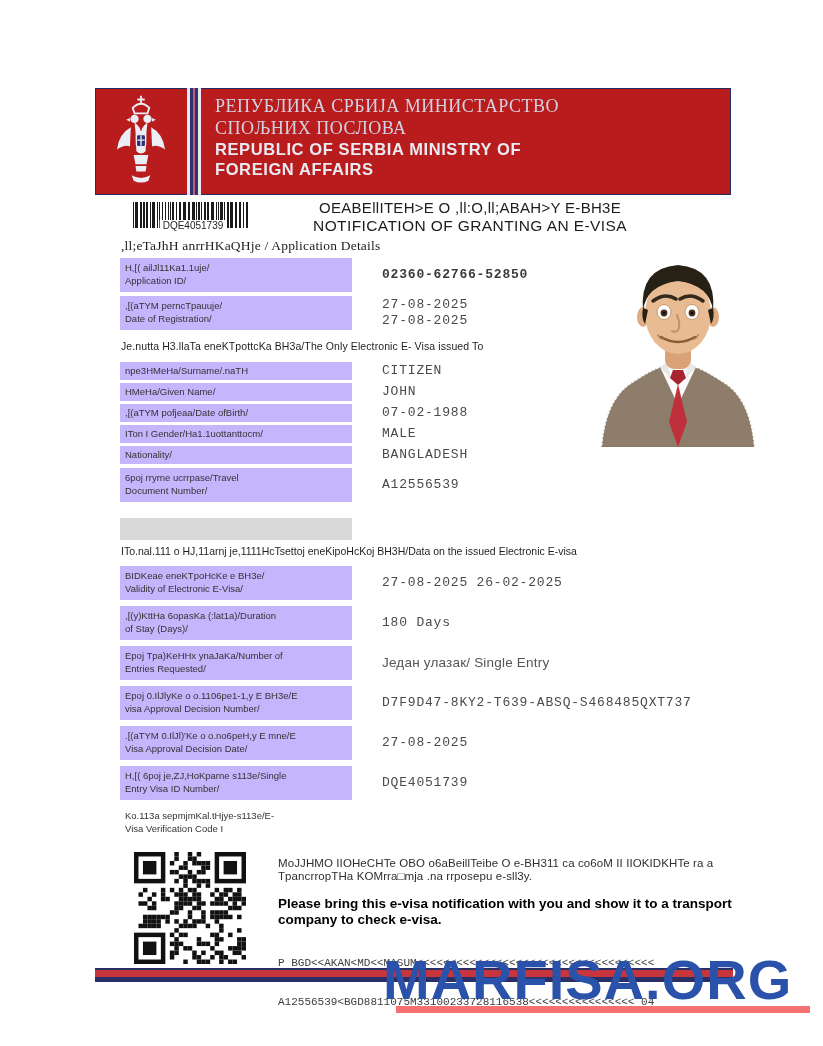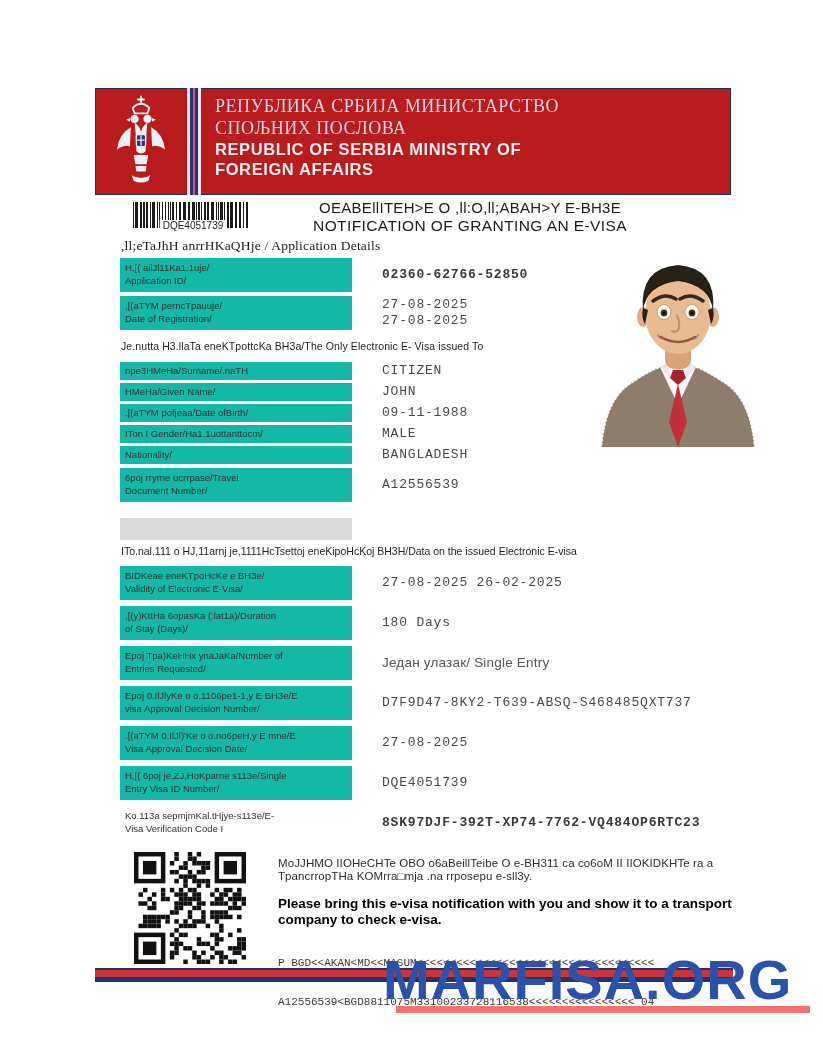--- a/index.html
+++ b/index.html
@@ -31,21 +31,21 @@
   .doc-title .t1{font-size:15px;line-height:18px;letter-spacing:.3px;}
   .doc-title .t2{font-size:15.5px;line-height:18px;letter-spacing:.4px;}
 
   
   .sec1-heading{position:absolute;left:121px;top:238px;font-family:"Liberation Serif",serif;
                 font-size:13.5px;color:#1c1c1c;letter-spacing:.2px;}
   .fields{position:absolute;width:600px;}
   .f1{left:120px;top:258px;}
   .f2{left:120px;top:518px;}
   .frow{display:flex;align-items:center;}
-  .flabel{box-sizing:border-box;width:232px;background:#14b8a6;color:#333;
+  .flabel{box-sizing:border-box;width:232px;background:#c4b5fd;color:#333;
           font-size:9.5px;line-height:13px;padding:3px 7px 2px 5px;white-space:pre-line;}
   .flabel.nobg{background:transparent;}
   .fvalue{margin-left:30px;font-family:"Liberation Mono",monospace;font-size:13px;
           letter-spacing:.8px;color:#4a4a4a;white-space:pre-line;line-height:16px;}
   .fvalue.bold{font-weight:700;color:#3a3a3a;}
   .fvalue.sans{font-family:"Liberation Sans",sans-serif;letter-spacing:.2px;color:#555;
                font-size:13.5px;}
   .h34{min-height:34px;} .h18{min-height:18px;padding-top:2px;}
   .mb4{margin-bottom:4px;} .mb3{margin-bottom:3px;} .mb6{margin-bottom:6px;} .mb8{margin-bottom:8px;}
   .inline-note{font-size:10.5px;color:#1f1f1f;margin:10px 0 10px 1px;letter-spacing:.1px;}
@@ -177,21 +177,21 @@
     <div class="frow mb3">
       <div class="flabel h18">npe3HMeHa/Surname/.naTH</div>
       <div class="fvalue">CITIZEN</div>
     </div>
     <div class="frow mb3">
       <div class="flabel h18">HMeHa/Given Name/</div>
       <div class="fvalue">JOHN</div>
     </div>
     <div class="frow mb3">
       <div class="flabel h18">,[(aTYM pofjeaa/Date ofBirth/</div>
-      <div class="fvalue">09-11-1988</div>
+      <div class="fvalue">07-02-1988</div>
     </div>
     <div class="frow mb3">
       <div class="flabel h18">ITon I Gender/Ha1.1uottanttocm/</div>
       <div class="fvalue">MALE</div>
     </div>
     <div class="frow mb4">
       <div class="flabel h18">Nationality/</div>
       <div class="fvalue">BANGLADESH</div>
     </div>
     <div class="frow">
@@ -230,21 +230,20 @@
       <div class="fvalue">27-08-2025</div>
     </div>
     <div class="frow mb6">
       <div class="flabel h34">H,[( 6poj je,ZJ,HoKparne s113e/Single
 Entry Visa ID Number/</div>
       <div class="fvalue">DQE4051739</div>
     </div>
     <div class="frow">
       <div class="flabel nobg h34">Ko.113a  sepmjmKal.tHjye-s113e/E-
 Visa Verification Code I</div>
-      <div class="fvalue bold">8SK97DJF-392T-XP74-7762-VQ484OP6RTC23</div>
     </div>
   </div>
 
   <div class="qr">
     <svg id="qr-svg" width="112" height="112">
         <rect width="112" height="112" fill="#fff"></rect>
         <rect x="40.32000000000001" y="0" width="4.48" height="4.48" fill="#111"></rect>
         <rect x="53.760000000000005" y="0" width="4.48" height="4.48" fill="#111"></rect>
         <rect x="62.720000000000006" y="0" width="4.48" height="4.48" fill="#111"></rect>
         <rect x="40.32000000000001" y="4.48" width="4.48" height="4.48" fill="#111"></rect>

